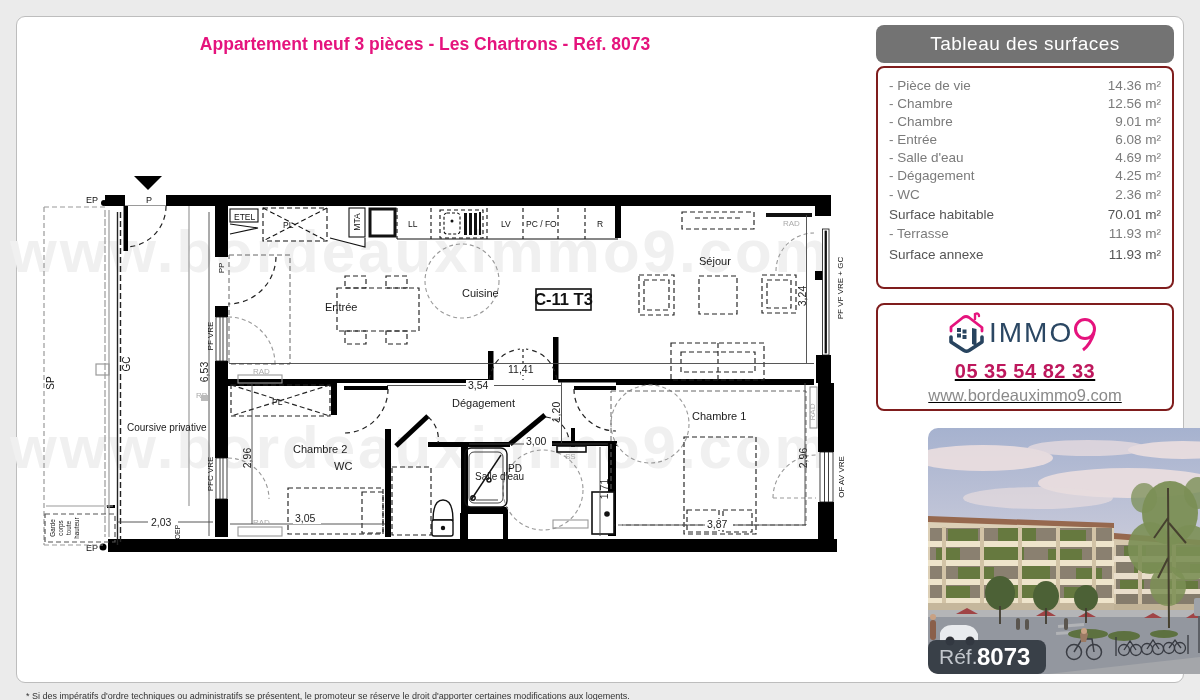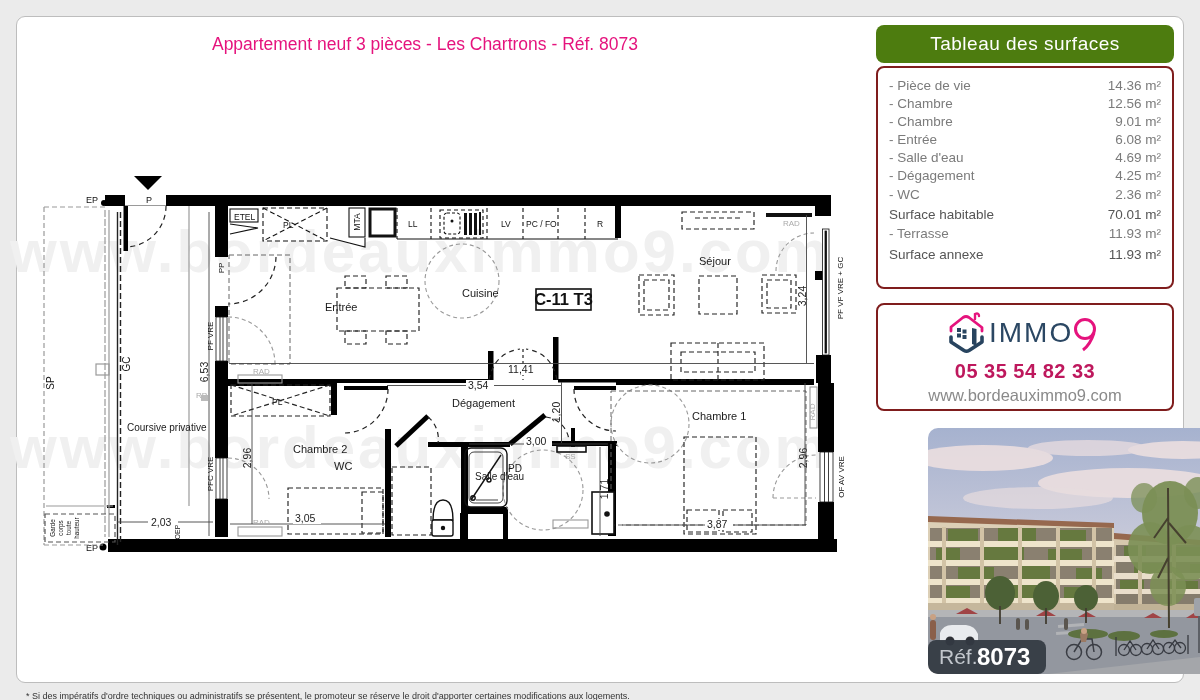--- a/index.html
+++ b/index.html
@@ -1,26 +1,26 @@
 <!DOCTYPE html>
 <html><head>
 <meta charset="utf-8">
 <style>
   html,body{margin:0;padding:0;}
   body{width:1200px;height:700px;background:#ebebeb;font-family:"Liberation Sans",sans-serif;position:relative;overflow:hidden;}
   .card{position:absolute;left:16px;top:16px;width:1166px;height:665px;background:#fff;border:1px solid #bdbdbd;border-radius:9px;}
   .wm{position:absolute;left:10px;width:1190px;font-weight:bold;font-size:60px;letter-spacing:3px;color:#f0f0f0;white-space:nowrap;z-index:2;line-height:60px;}
-  .title{position:absolute;left:0;top:34px;width:850px;text-align:center;color:#e5137d;font-weight:normal;font-size:17.5px;z-index:5;}
+  .title{position:absolute;left:0;top:34px;width:850px;text-align:center;color:#e5137d;font-weight:bold;font-size:17.5px;z-index:5;}
   .plansvg{position:absolute;left:30px;top:168px;z-index:4;}
   .panel{position:absolute;left:876px;width:298px;background:#fff;border:2px solid #7f1d1d;border-radius:8px;z-index:6;box-sizing:border-box;}
-  .pinkhdr{position:absolute;left:876px;top:25px;width:298px;height:38px;background:#4d7c0f;border-radius:8px;color:#fff;font-size:19px;text-align:center;line-height:38px;letter-spacing:0.5px;z-index:6;}
+  .pinkhdr{position:absolute;left:876px;top:25px;width:298px;height:38px;background:#737373;border-radius:8px;color:#fff;font-size:19px;text-align:center;line-height:38px;letter-spacing:0.5px;z-index:6;}
   .tbl{top:66px;height:223px;padding:8.5px 11px 0 11px;}
   .row{display:flex;justify-content:space-between;font-size:13.5px;color:#7b7b7b;height:18.2px;line-height:18.2px;}
   .rowb{display:flex;justify-content:space-between;font-size:13.5px;color:#555;font-weight:normal;height:21.5px;line-height:21.5px;}
-  .logo{top:303px;height:108px;text-align:center;}
+  .logo{top:303px;height:108px;text-align:center;text-decoration:underline;}
   .phone{color:#be185d;font-weight:bold;font-size:20px;letter-spacing:0.5px;line-height:26px;margin-top:0;}
   .site{color:#8a8a8a;font-size:16.5px;line-height:18px;margin-top:2px;}
   .photo{position:absolute;left:928px;top:428px;width:312px;height:246px;border-radius:10px;overflow:hidden;z-index:6;}
   .disc{position:absolute;left:26px;top:663px;font-size:9px;color:#333;z-index:5;margin-top:28px;}
 </style>
 </head>
 <body>
 <div class="card"></div>
 <div class="wm" style="top:222px;">www.bordeauximmo9.com</div>
 <div class="wm" style="top:418px;">www.bordeauximmo9.com</div>

